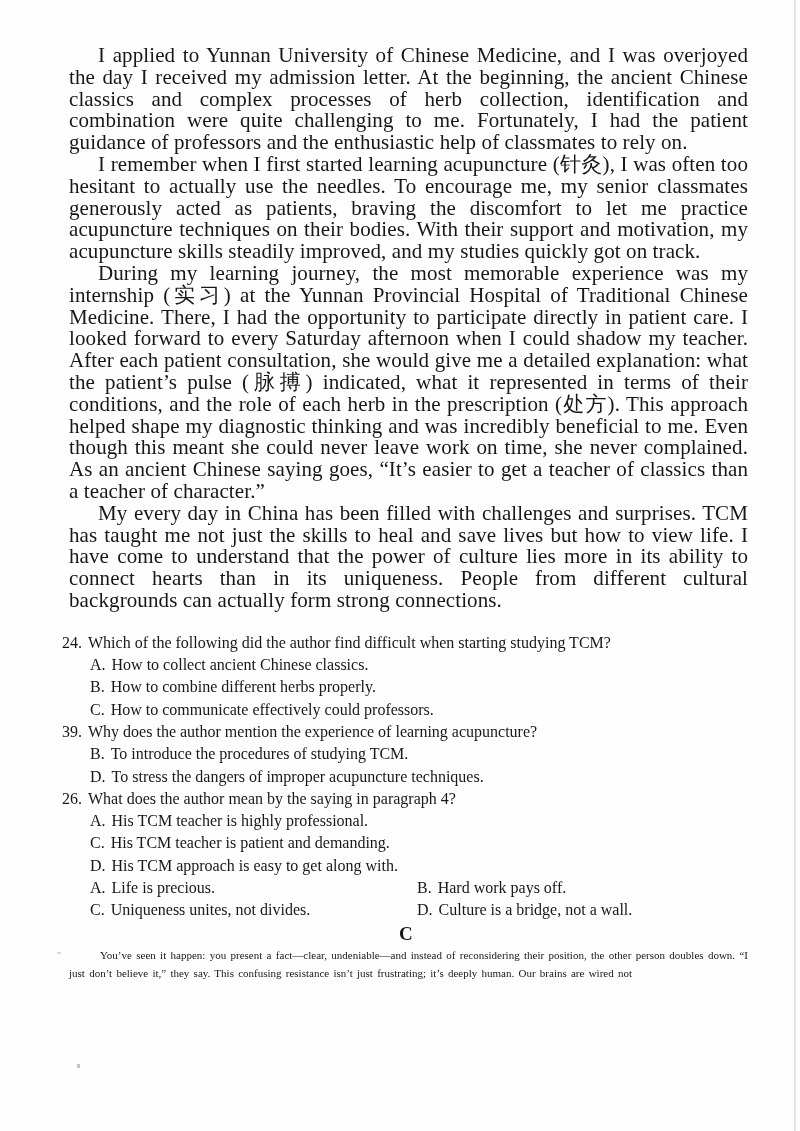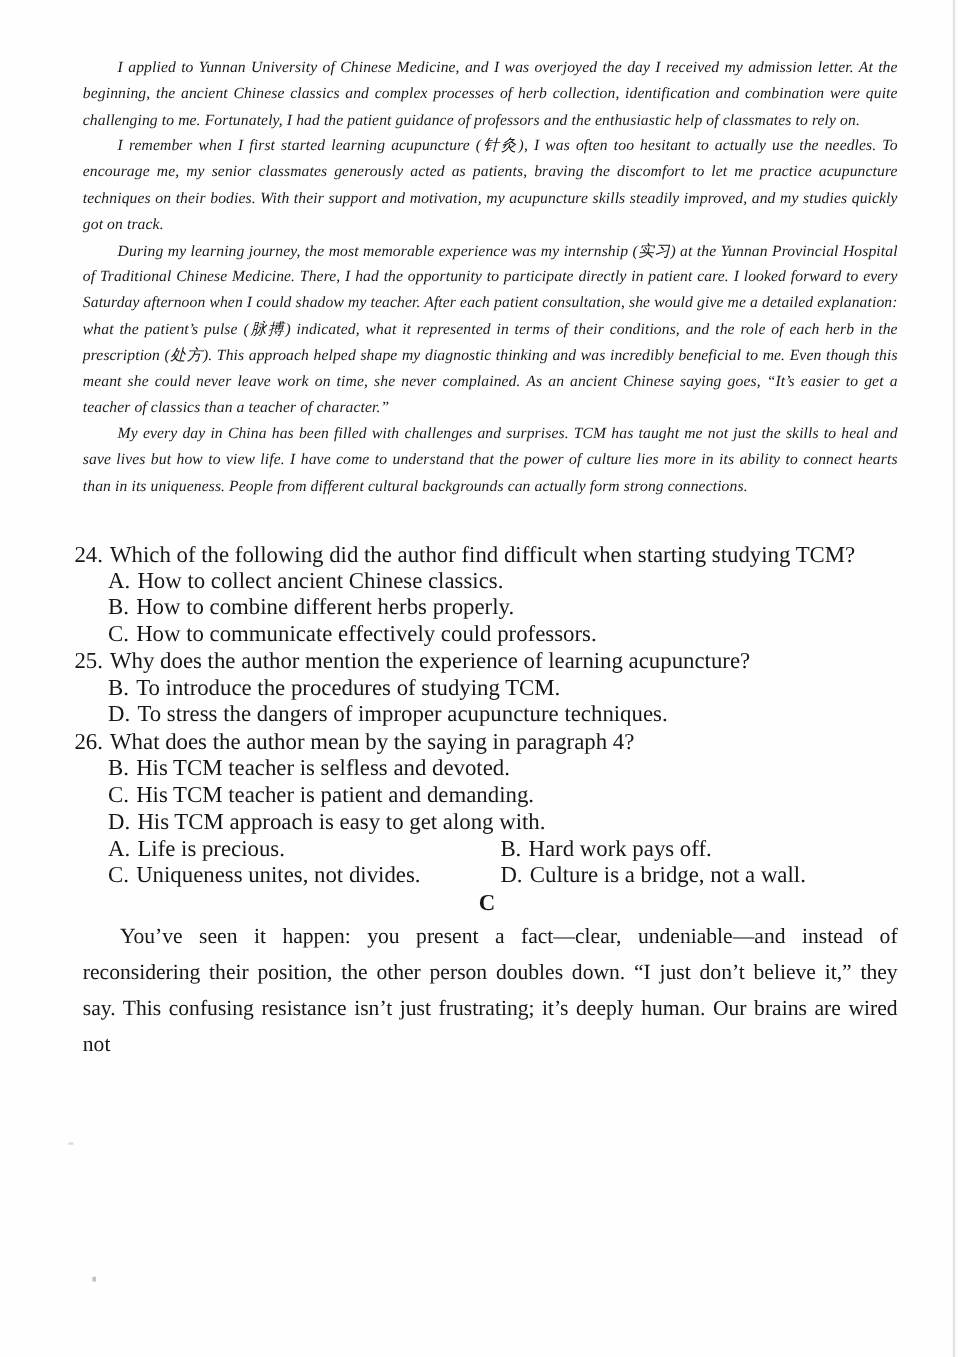--- a/index.html
+++ b/index.html
@@ -23,31 +23,30 @@
     top: 45px;
     width: 688px;
   }
   
   .passage {
     padding-left: 7px;
     padding-right: 2px;
   }
   .passage p {
     margin: 0;
-    font-size: 13px;
+    font-size: 21px;
     line-height: 21.8px;
     text-align: justify;
     text-indent: 29px;
     letter-spacing: 0.1px;
-    font-style: italic;
   }
   
   .questions {
-    margin-top: 36px;
-    font-size: 19px;
+    margin-top: 20px;
+    font-size: 16px;
     line-height: 22.3px;
   }
   .question { margin: 0; }
   .q-line { white-space: normal; }
   .q-num { margin-right: 6px; }
   .options { padding-left: 28px; }
   .option { }
   .opt-label { margin-right: 6px; }
   .options.two-col {
     display: grid;
@@ -59,22 +58,22 @@
     text-align: center;
     font-weight: bold;
     font-size: 19px;
     line-height: 22px;
     letter-spacing: 0.5px;
   }
   .section-paragraph {
     margin: 1px 0 0 0;
     padding-left: 7px;
     padding-right: 2px;
-    font-size: 18px;
-    line-height: 30px;
+    font-size: 11px;
+    line-height: 18px;
     text-align: justify;
     text-indent: 31px;
     word-spacing: 1.5px;
   }
   
   .scan-edge-line {
     position: absolute;
     right: 4px;
     top: 0;
     width: 2px;
@@ -123,31 +122,31 @@
       <div class="question">
         <div class="q-line"><span class="q-num">24.</span><span>Which of the following did the author find difficult when starting studying TCM?</span></div>
         <div class="options">
           <div class="option"><span class="opt-label">A.</span><span>How to collect ancient Chinese classics.</span></div>
           <div class="option"><span class="opt-label">B.</span><span>How to combine different herbs properly.</span></div>
           <div class="option"><span class="opt-label">C.</span><span>How to communicate effectively could professors.</span></div>
         </div>
       </div>
 
       <div class="question">
-        <div class="q-line"><span class="q-num">25.</span><span>Why does the author mention the experience of learning acupuncture?</span></div>
+        <div class="q-line"><span class="q-num">39.</span><span>Why does the author mention the experience of learning acupuncture?</span></div>
         <div class="options">
           <div class="option"><span class="opt-label">B.</span><span>To introduce the procedures of studying TCM.</span></div>
           <div class="option"><span class="opt-label">D.</span><span>To stress the dangers of improper acupuncture techniques.</span></div>
         </div>
       </div>
 
       <div class="question">
         <div class="q-line"><span class="q-num">26.</span><span>What does the author mean by the saying in paragraph 4?</span></div>
         <div class="options">
-          <div class="option"><span class="opt-label">B.</span><span>His TCM teacher is selfless and devoted.</span></div>
+          <div class="option"><span class="opt-label">A.</span><span>His TCM teacher is highly professional.</span></div>
           <div class="option"><span class="opt-label">C.</span><span>His TCM teacher is patient and demanding.</span></div>
           <div class="option"><span class="opt-label">D.</span><span>His TCM approach is easy to get along with.</span></div>
         </div>
       </div>
 
       <div class="question">
         <div class="options two-col">
           <div class="option"><span class="opt-label">A.</span><span>Life is precious.</span></div>
           <div class="option"><span class="opt-label">B.</span><span>Hard work pays off.</span></div>
           <div class="option"><span class="opt-label">C.</span><span>Uniqueness unites, not divides.</span></div>

